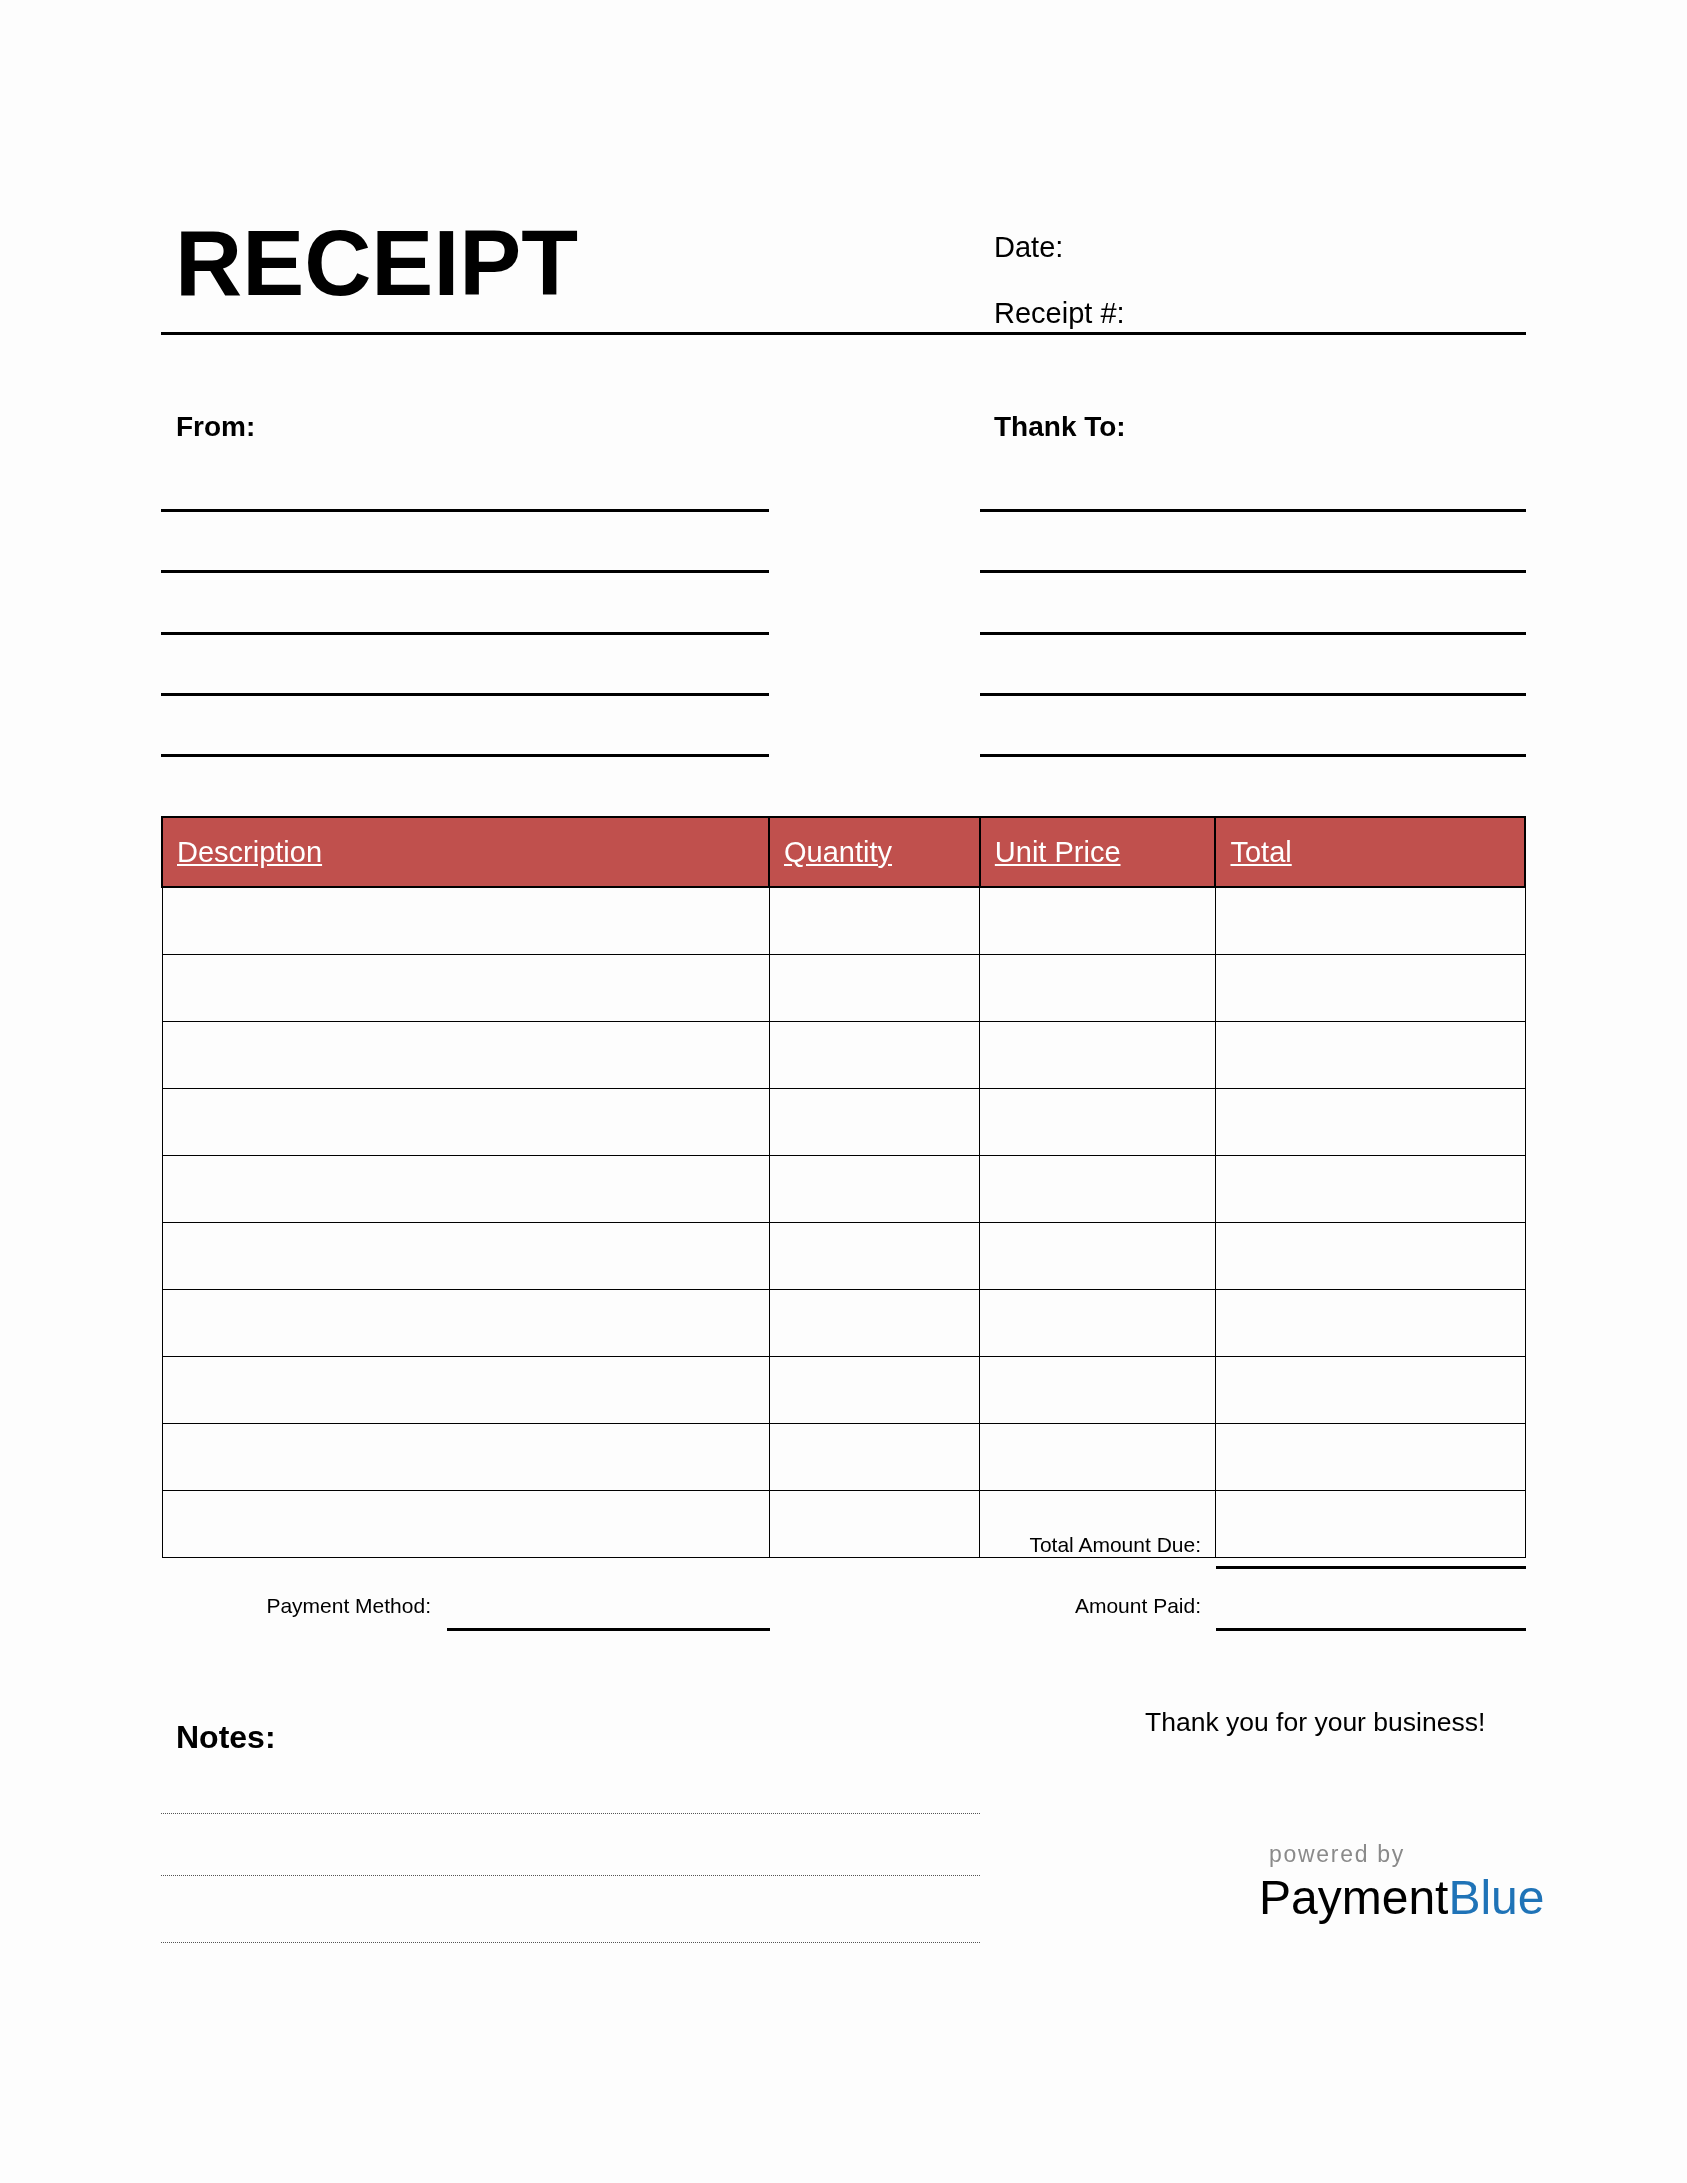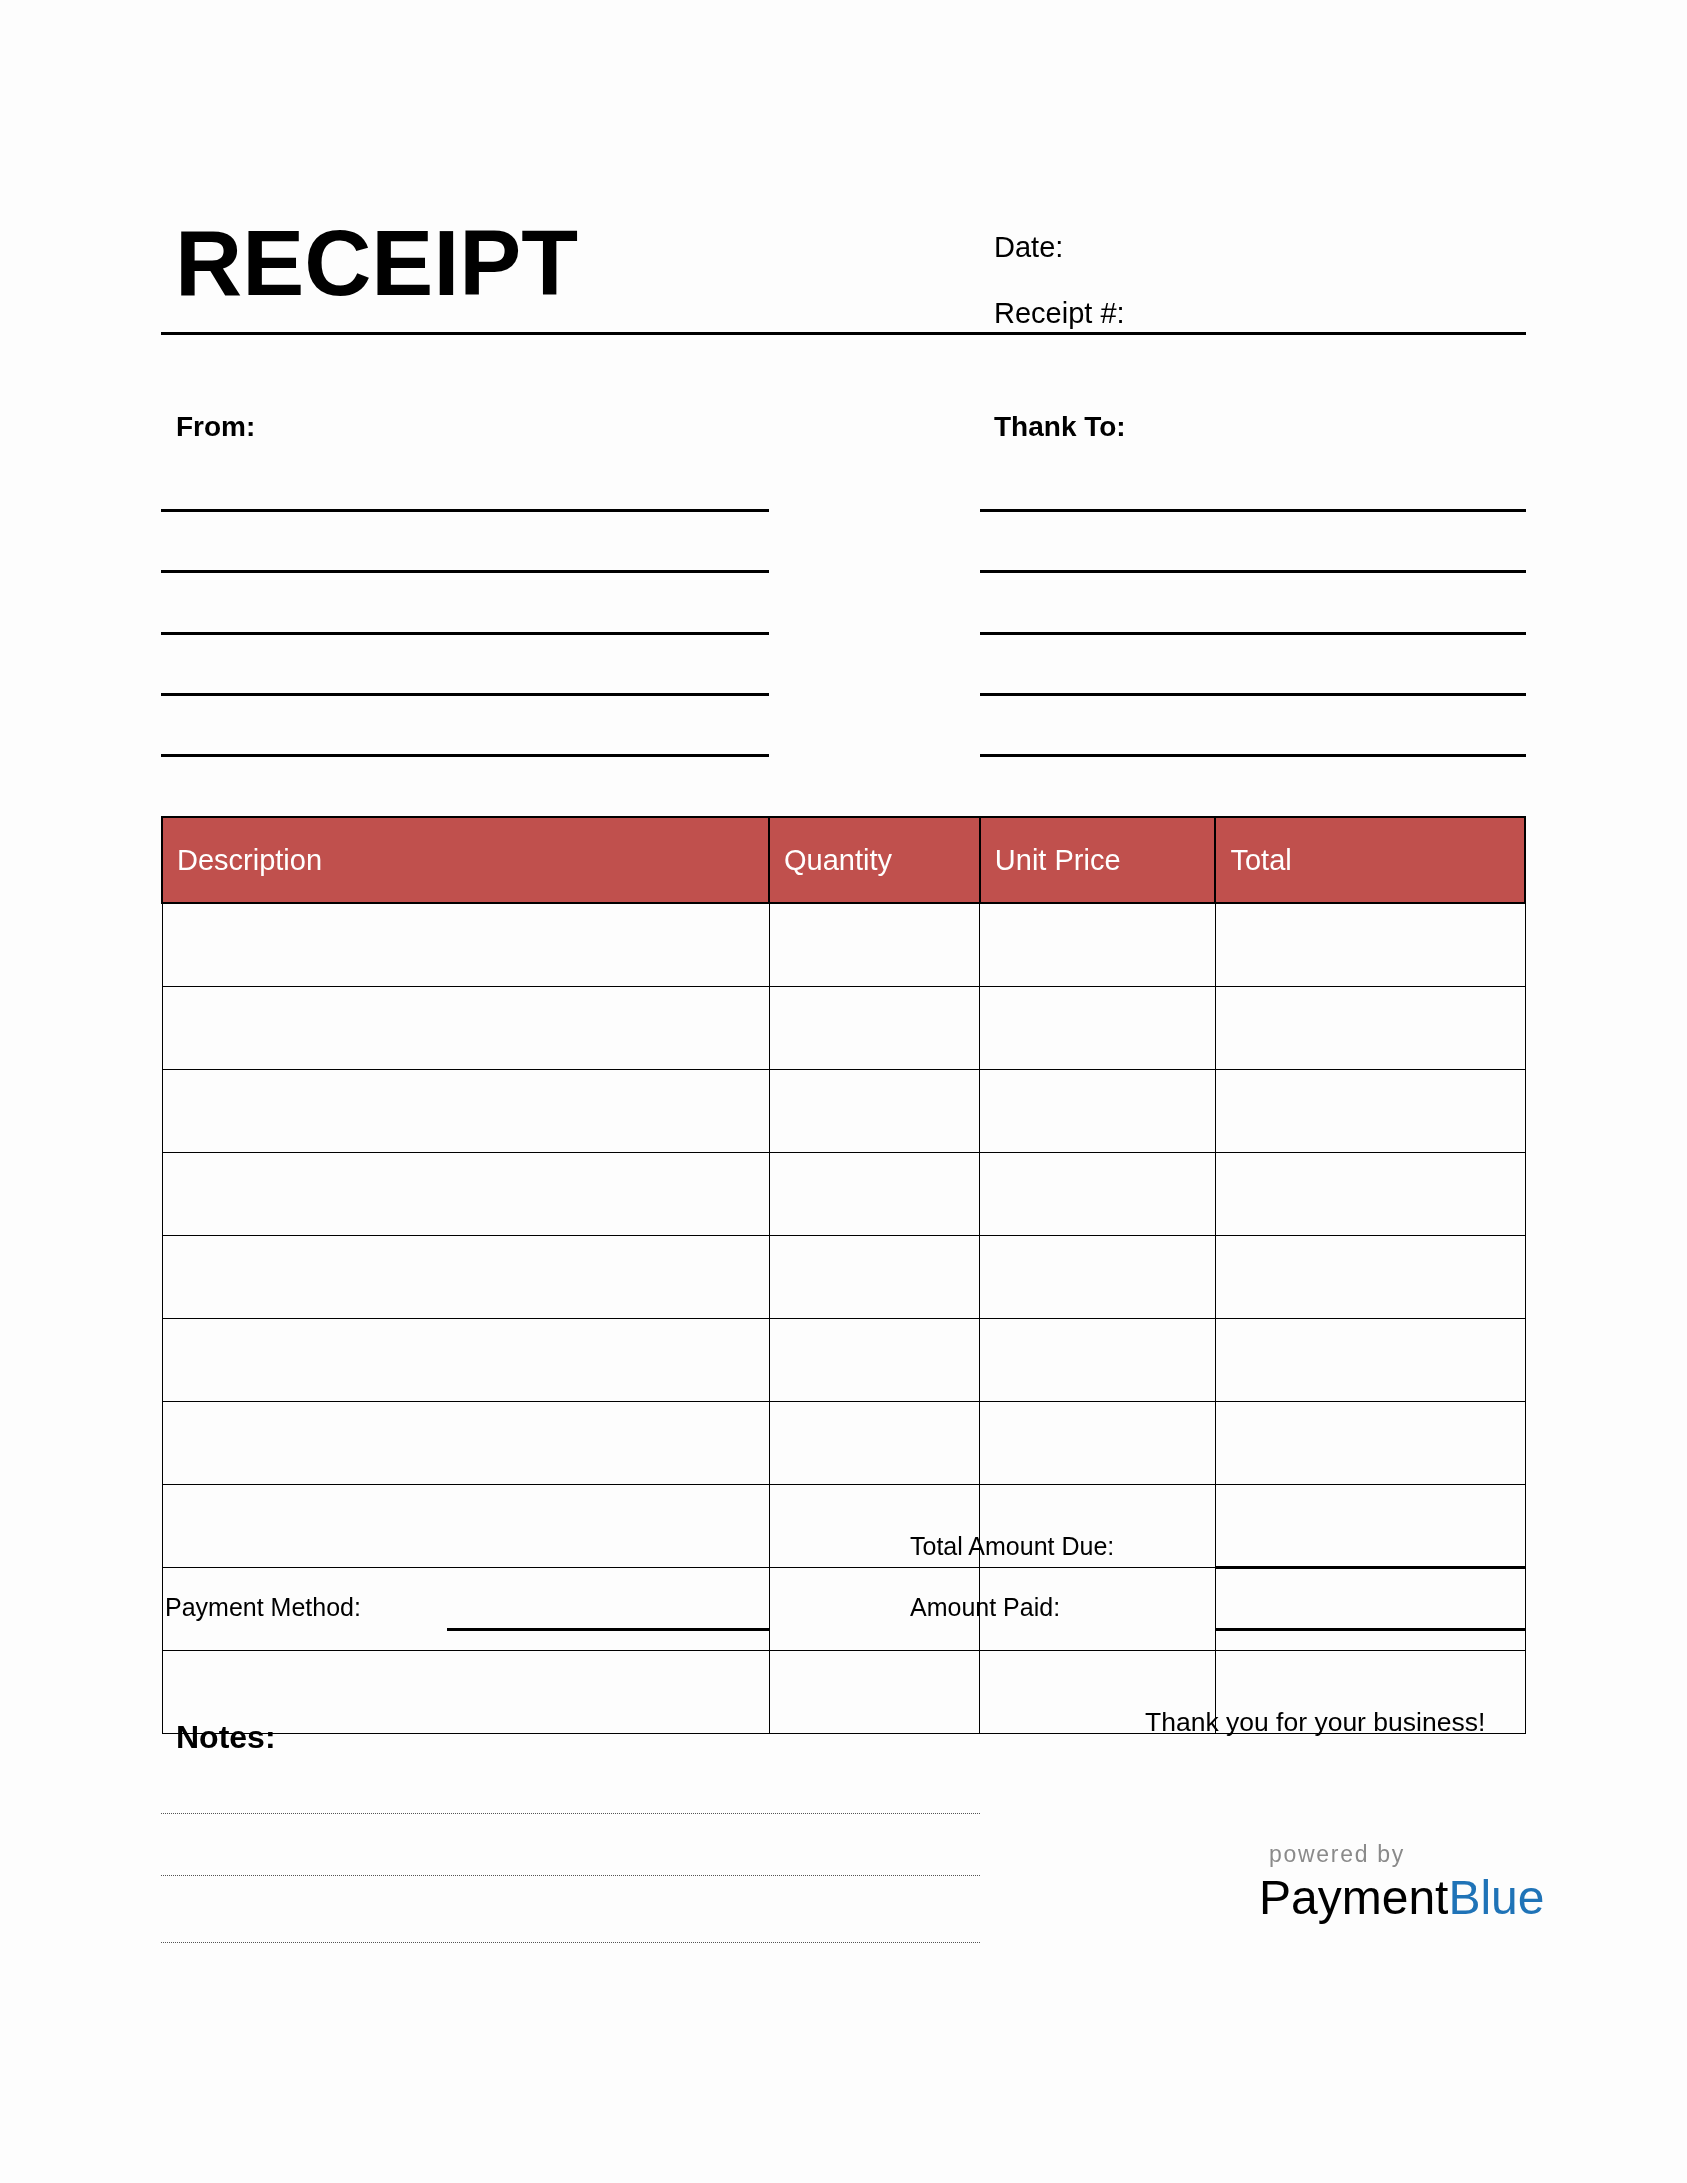--- a/index.html
+++ b/index.html
@@ -3,24 +3,24 @@
 <meta charset="utf-8">
 <style>
   html, body { margin:0; padding:0; background:#fdfdfd; }
   body { width:1687px; height:2183px; position:relative; overflow:hidden; font-family:"Liberation Sans", sans-serif; color:#000; }
   .abs { position:absolute; }
   .title { left:175px; top:217px; font-size:93px; font-weight:bold; letter-spacing:0px; line-height:1; }
   .meta-label { font-size:29px; line-height:1; }
   .hline { position:absolute; height:2.5px; background:#000; }
   .bold-label { font-size:28px; font-weight:bold; line-height:1; }
   table.items { position:absolute; left:161px; top:816px; width:1365px; border-collapse:collapse; }
-  table.items th, table.items td { border:2.1px solid #000; height:58px; padding:12px; }
+  table.items th, table.items td { border:2.1px solid #000; height:58px; padding:4px;text-decoration:underline; }
   table.items th { background:#C0504D; color:#fff; font-weight:normal; font-size:29px; text-align:left; padding-left:14px; height:60px; }
   table.items td { border-width:1.2px 1.7px; }
-  .summary-label { font-size:25px; line-height:1; }
+  .summary-label { font-size:21px; line-height:1; text-align:right; }
   .dotted { position:absolute; height:0; border-top:1.7px dotted #555; }
   .thanks { font-size:26.5px; line-height:1; }
   .powered { font-size:23px; color:#8a8a8a; letter-spacing:1.7px; line-height:1; }
   .brand { font-size:48px; line-height:1; }
   .brand .blue { color:#1F73B7; }
 </style>
 </head>
 <body>
 
 <div class="abs title">RECEIPT</div>

